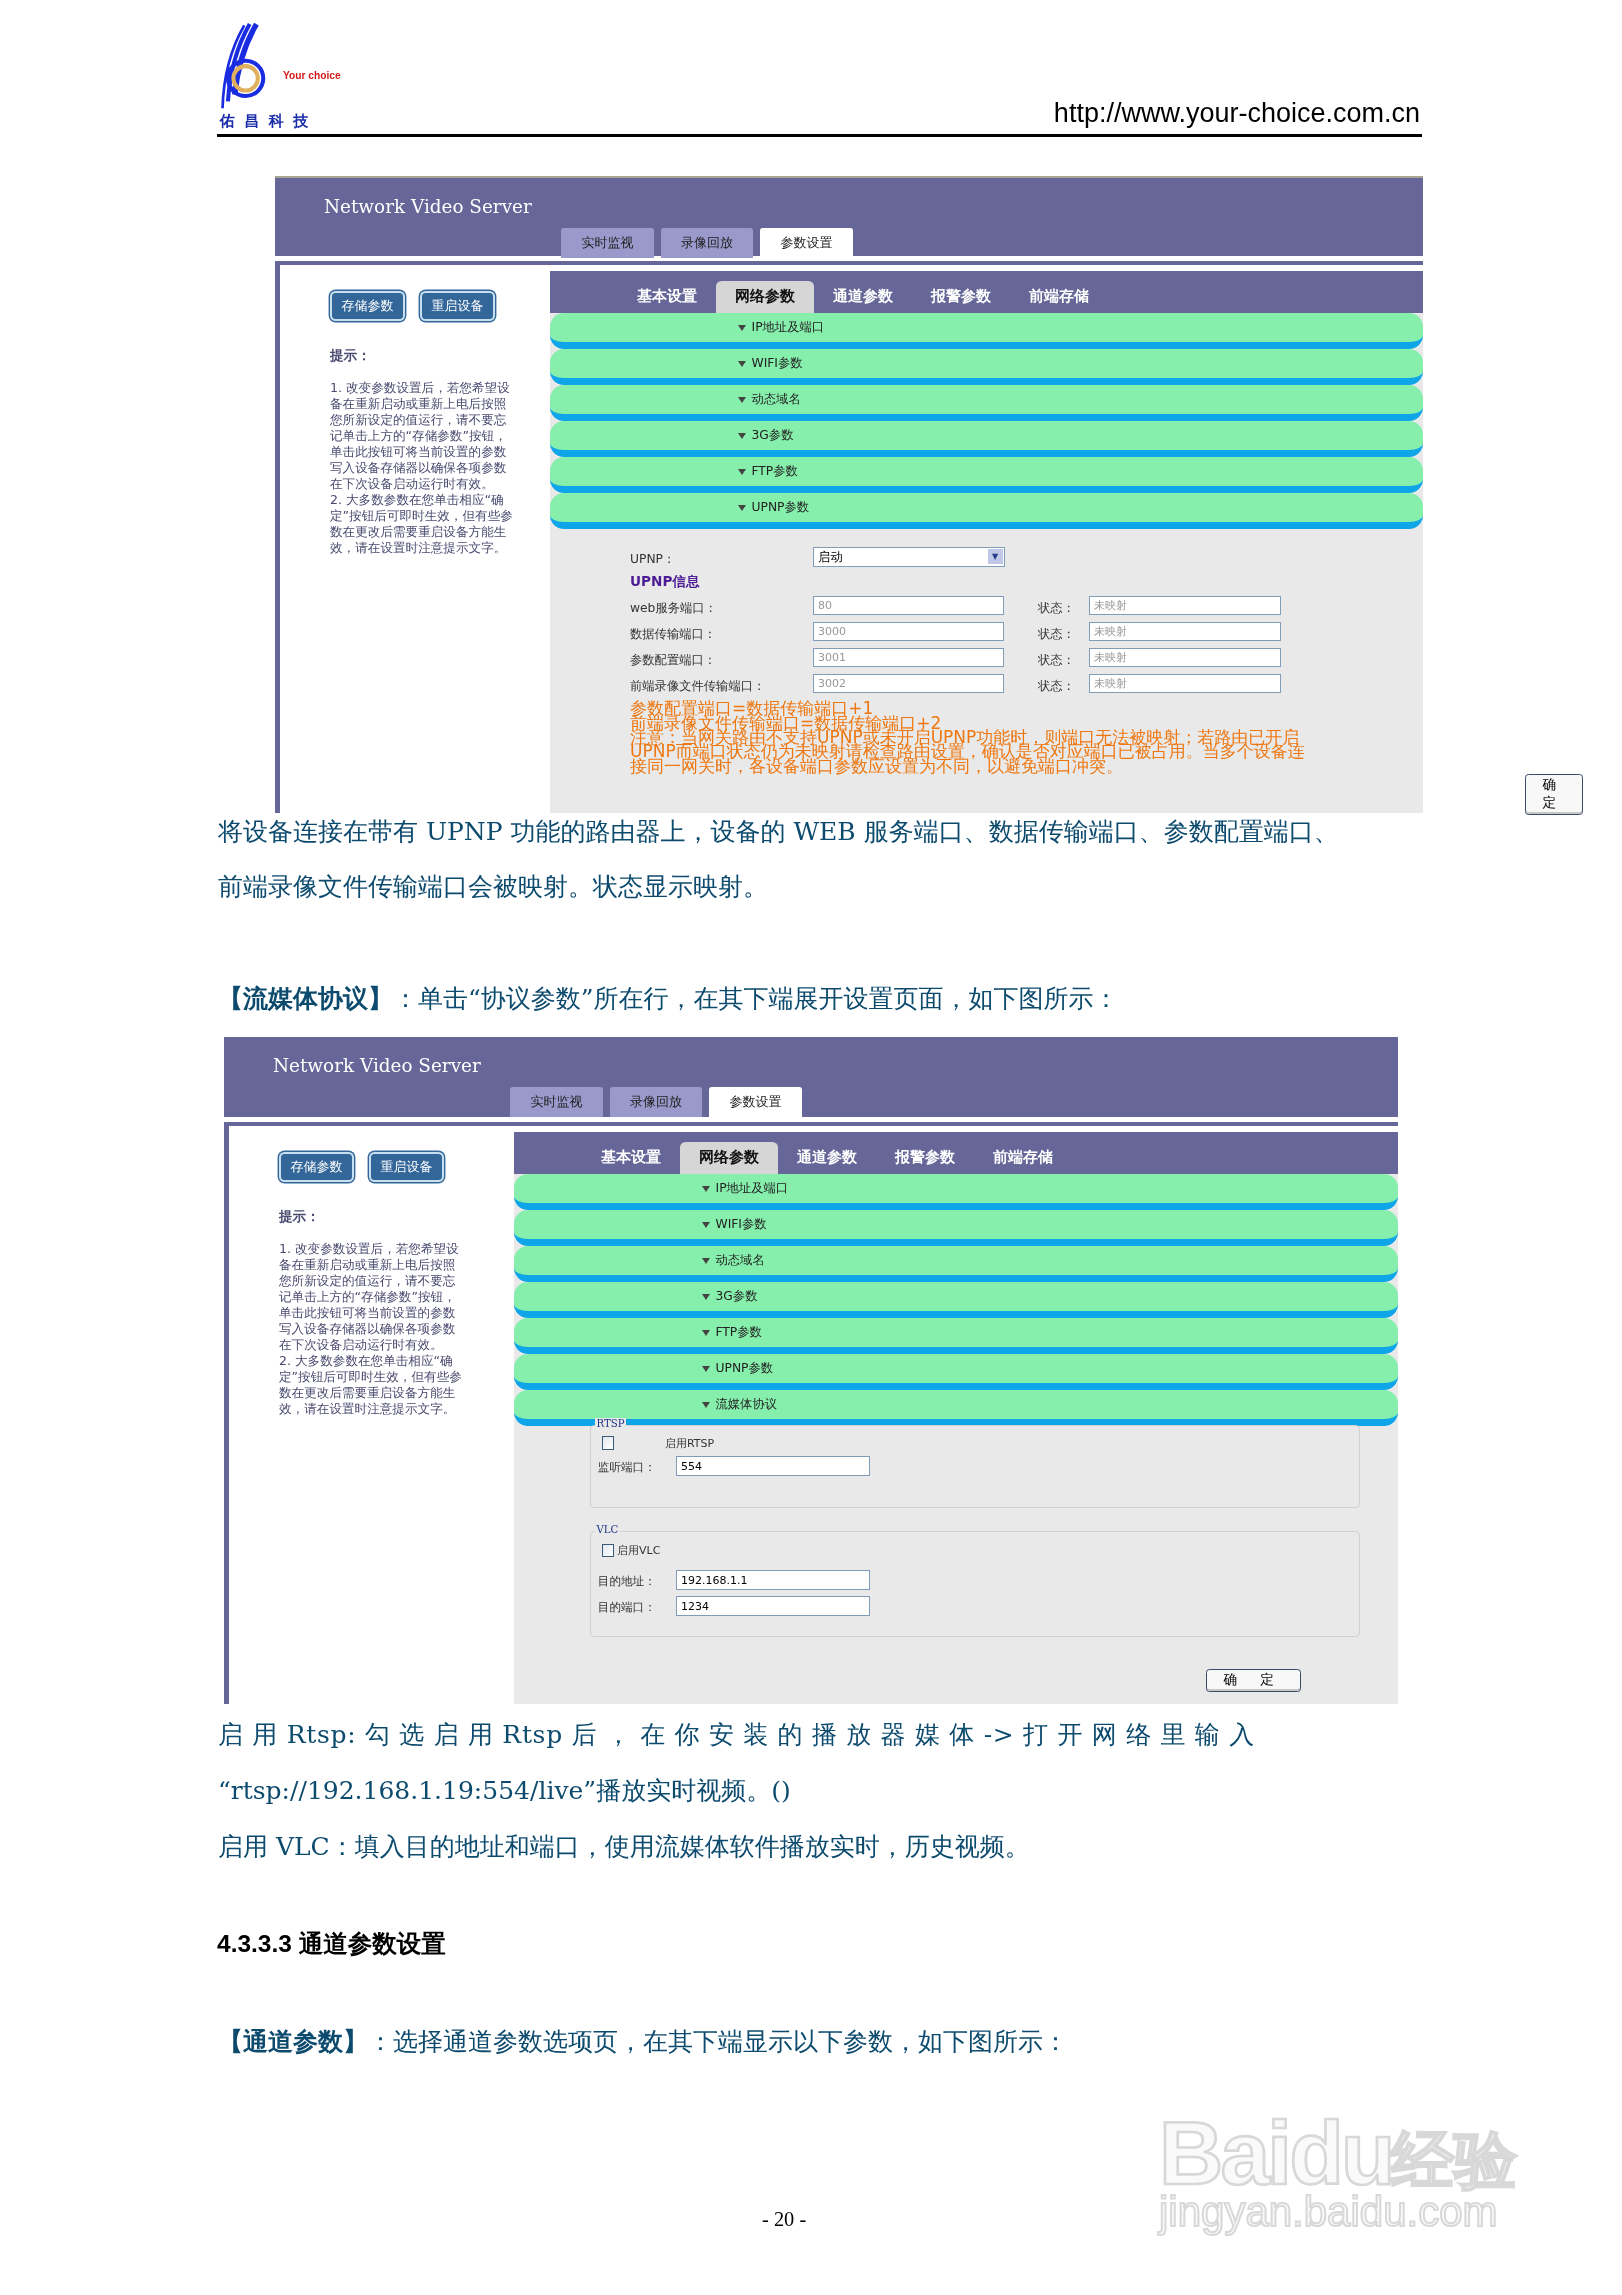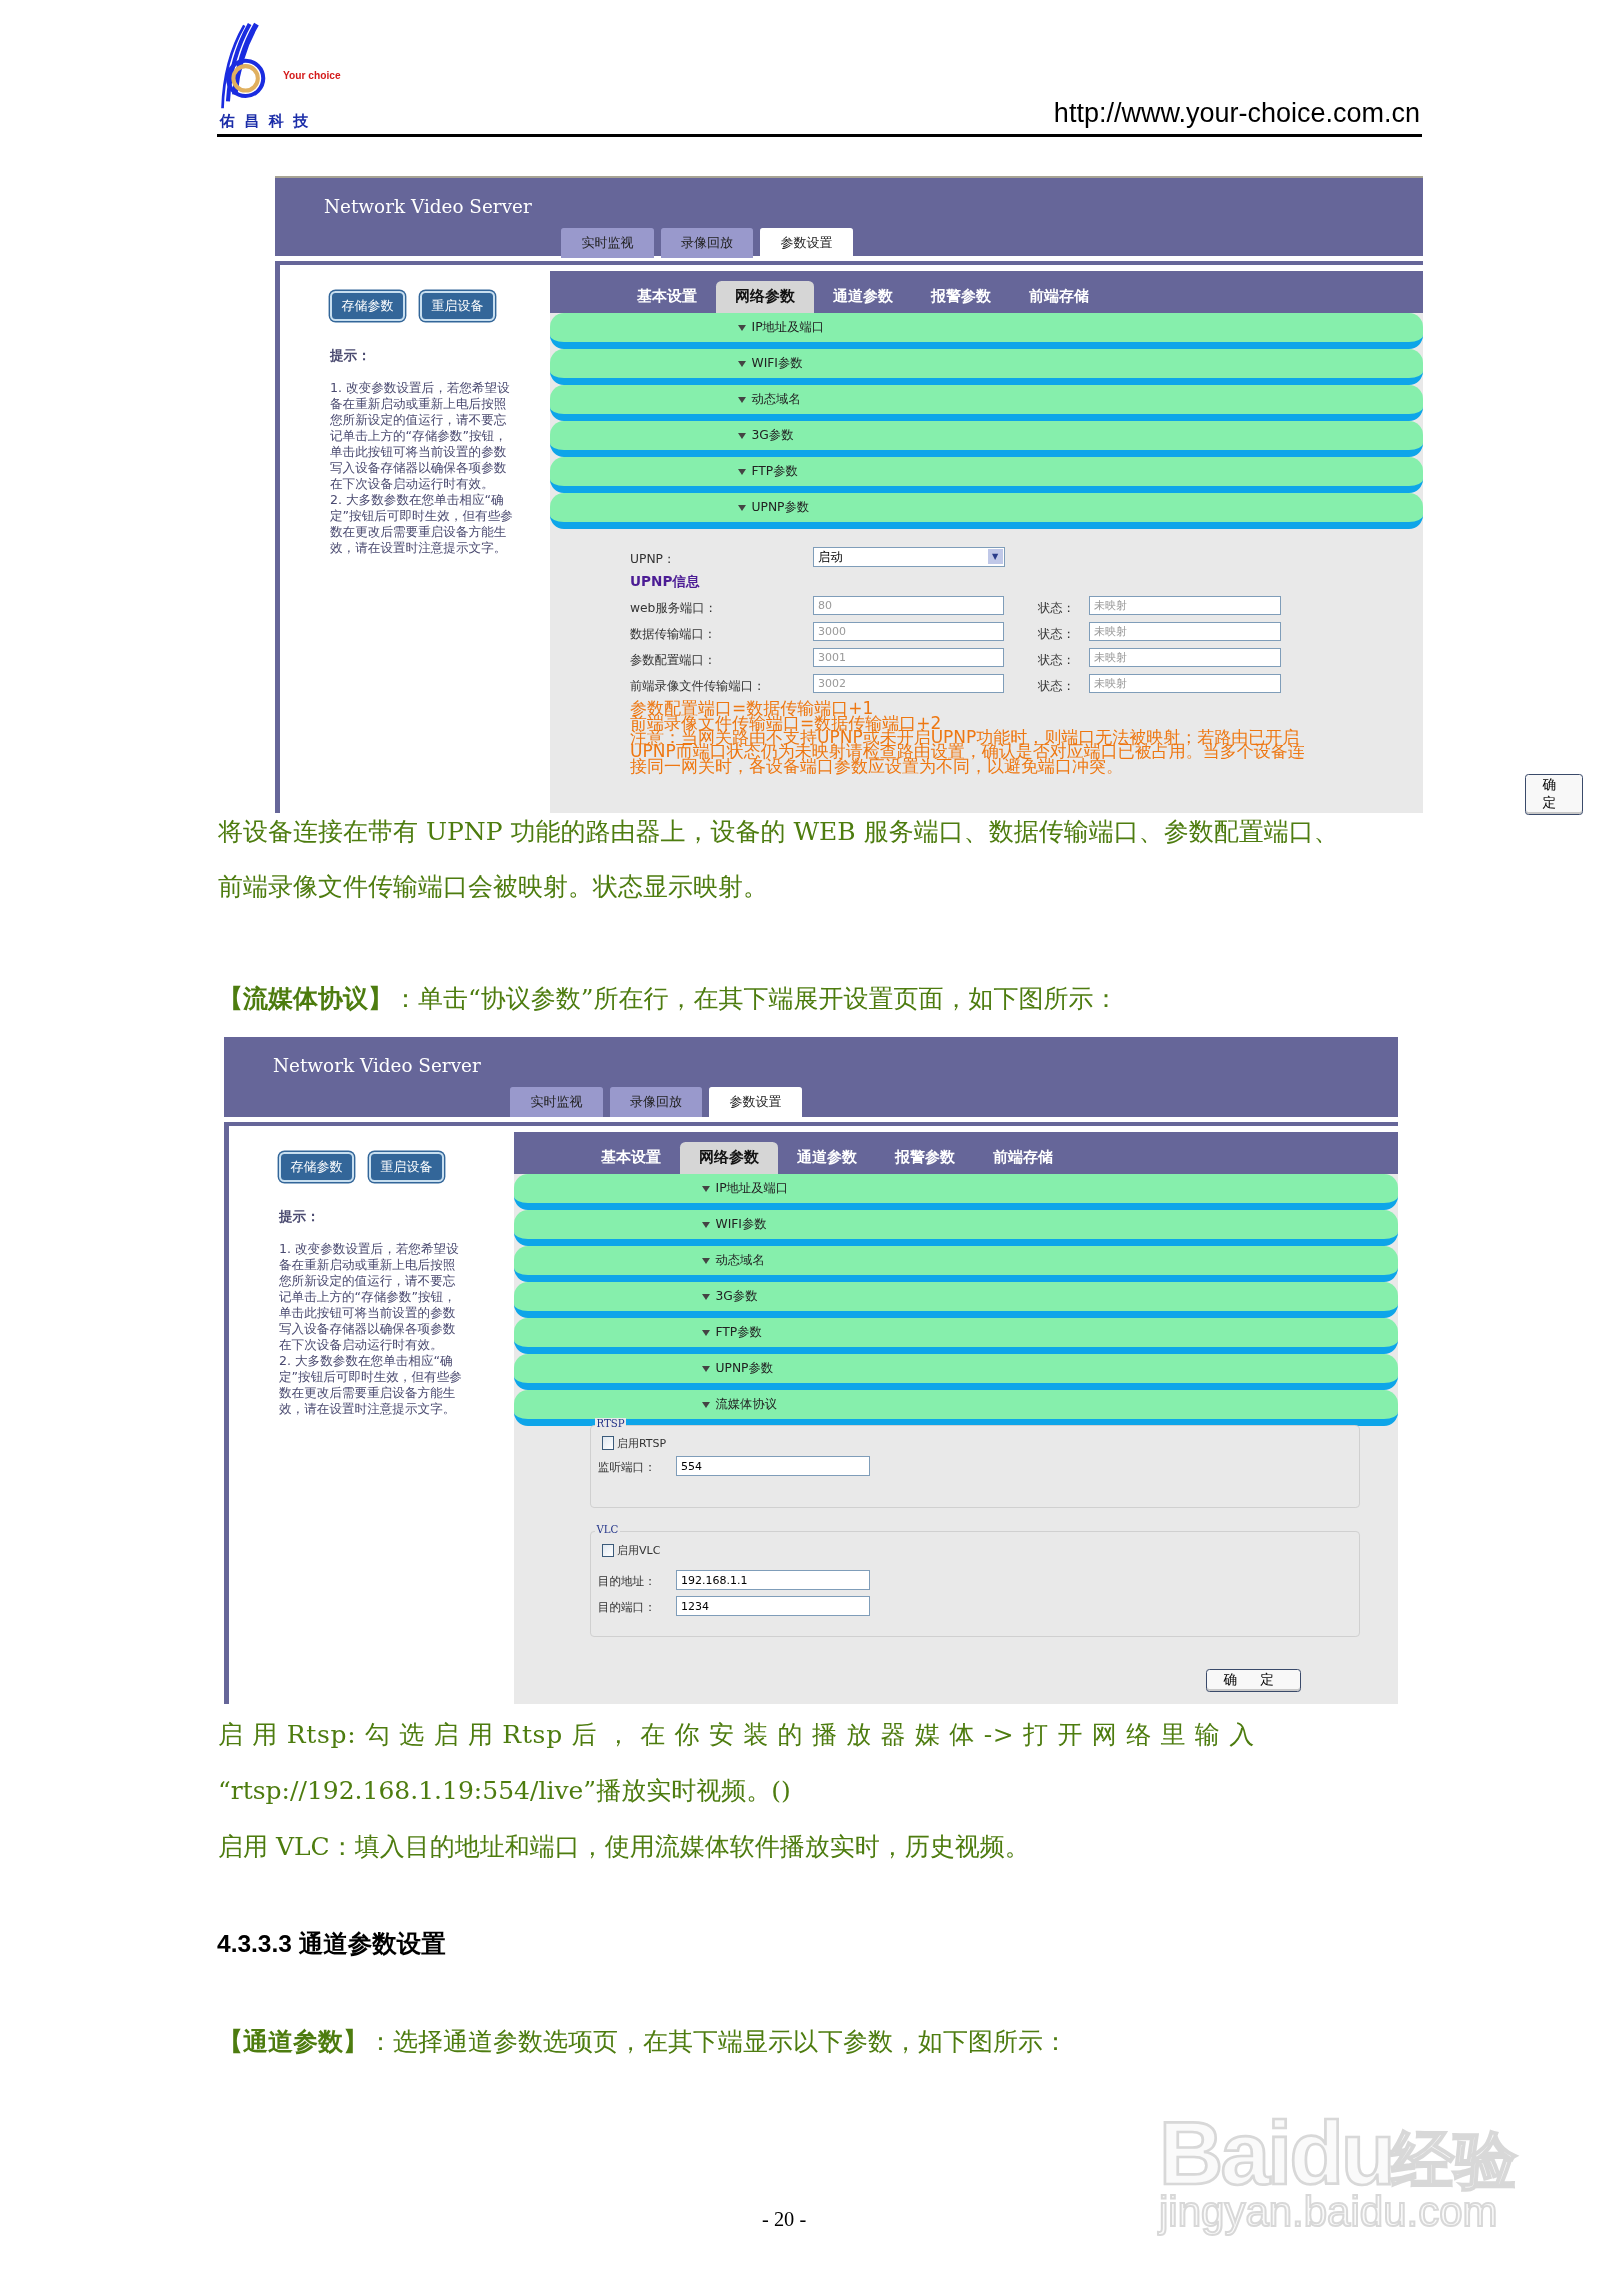--- a/index.html
+++ b/index.html
@@ -71,21 +71,21 @@
   .legend { position:absolute; left:4.1px; top:-8.2px; background:#e9e9e9; font-size:10.2px; color:#223388;
             padding:0 1.4px; font-family:"DejaVu Serif", serif; }
   .chk { position:absolute; left:11px; display:flex; align-items:center; font-size:11px; color:#333; }
   .chk-box { width:12.3px; height:13.6px; border:1.4px solid #3a5a7a; background:linear-gradient(135deg,#e0e8f0,#fff);
              margin-right:2.7px; box-sizing:border-box; }
   .sfrow { position:absolute; left:6.8px; font-size:11.6px; color:#333; }
   .sfinput { position:absolute; left:85px; width:194px; height:20.4px; border:1.4px solid #7f9db9; background:#fff;
              box-sizing:border-box; font-size:11px; color:#000; padding:2px 4.1px; font-family:"DejaVu Sans", sans-serif; }
 
   
-  .para { position:absolute; left:218px; font-size:25px; line-height:30px; color:#4d7c0f; white-space:nowrap; }
+  .para { position:absolute; left:218px; font-size:25px; line-height:30px; color:#0c4a6e; white-space:nowrap; }
   .bold { font-weight:bold; }
   .heading { position:absolute; left:217px; font-family:"Liberation Sans", sans-serif; font-weight:bold;
              font-size:24.5px; }
   .page-num { position:absolute; left:762px; top:2208px; font-size:20.4px; font-family:"Liberation Serif", serif; }
 
   
   .wm { position:absolute; left:1159px; top:2065px; width:382px; height:177px; color:#e6e6e6;
         font-family:"Liberation Sans", sans-serif; }
   .wm-big { position:absolute; left:0; top:37px; font-size:89px; font-weight:bold; color:#fafafa;
             -webkit-text-stroke:2.7px #d8d8d8; letter-spacing:-2.7px; }
@@ -257,21 +257,21 @@
       </div>
     <div class="acc-row">
         <span class="acc-label"><span class="acc-arrow"></span><span>UPNP参数</span></span>
       </div>
     <div class="acc-row">
         <span class="acc-label"><span class="acc-arrow"></span><span>流媒体协议</span></span>
       </div>
 
     <div class="fieldset" style="left:76px; top:293px; width:770px; height:83px;">
       <span class="legend">RTSP</span>
-      <label class="chk" style="top:9.5px;">
+      <label class="chk" style="top:9.5px;gap:48px;">
         <span class="chk-box"></span>
         <span>启用RTSP</span>
       </label>
       <span class="sfrow" style="top:34px;">监听端口：</span>
       <input class="sfinput" style="top: 30px;" value="554">
     </div>
 
     <div class="fieldset" style="left:76px; top:399px; width:770px; height:106px;">
       <span class="legend">VLC</span>
       <label class="chk" style="top:11px;">

